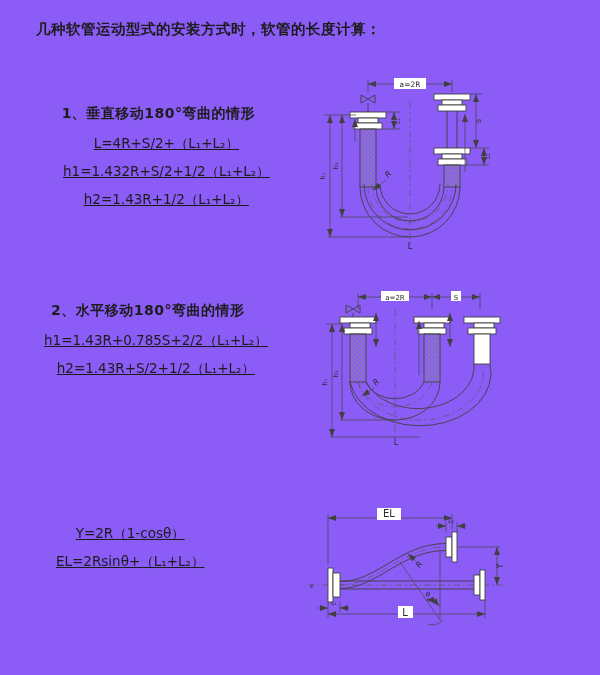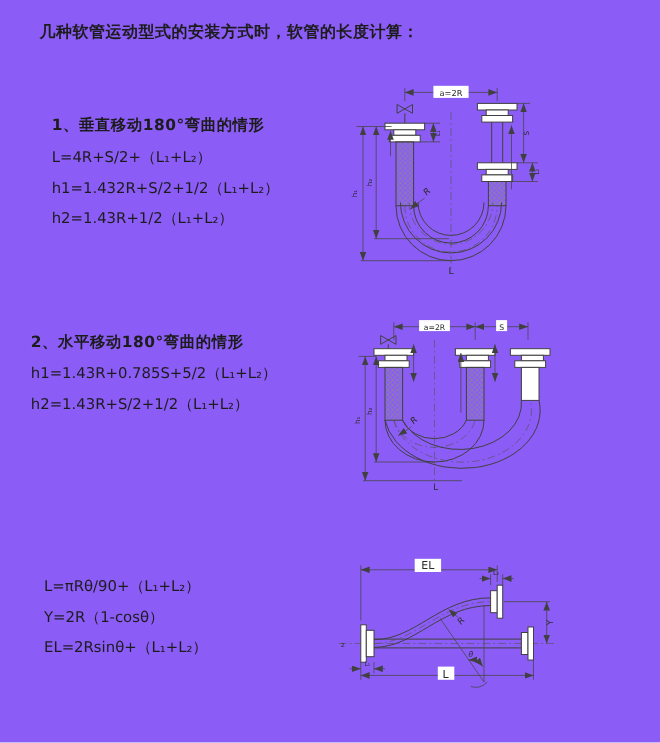--- a/index.html
+++ b/index.html
@@ -1,21 +1,21 @@
 <!DOCTYPE html>
 <html><head>
 <meta charset="utf-8">
 <style>
   html,body{margin:0;padding:0;background:#fff;}
   .page{position:relative;width:600px;height:675px;background:#8b5cf6;overflow:hidden;
         font-family:"DejaVu Sans",sans-serif;color:#1c1c1c;}
   .title{position:absolute;left:36px;top:20px;font-size:14.5px;font-weight:600;letter-spacing:.5px;}
-  .sec{position:absolute;}
+  .sec{position:absolute;text-align:center;}
   .sec .head{font-size:14px;font-weight:600;letter-spacing:.5px;margin-bottom:6px;}
-  .sec .f{font-size:13.5px;font-weight:500;height:28px;line-height:28px;white-space:nowrap;}
+  .sec .f{font-size:13.5px;font-weight:500;margin-left:16px;height:28px;line-height:28px;white-space:nowrap;text-decoration:underline;}
   .d{position:absolute;}
   svg text{fill:#2a2a2a;font-family:"DejaVu Sans",sans-serif;}
   .dim{stroke:#464646;stroke-width:.7;fill:none;}
   .draw{stroke:#404040;stroke-width:.9;fill:none;}
   .fitr{fill:#ffffff;stroke:#404040;stroke-width:.9;}
   .cl{stroke:#555;stroke-width:.6;fill:none;stroke-dasharray:7,3,1.5,3;}
 </style>
 </head>
 <body>
 
@@ -25,26 +25,25 @@
 
   <div class="sec" style="left:47px;top:105px;">
     <div class="head">1、垂直移动180°弯曲的情形</div>
     <div class="f">L=4R+S/2+（L₁+L₂）</div>
     <div class="f">h1=1.432R+S/2+1/2（L₁+L₂）</div>
     <div class="f">h2=1.43R+1/2（L₁+L₂）</div>
   </div>
 
   <div class="sec" style="left:28px;top:302px;">
     <div class="head">2、水平移动180°弯曲的情形</div>
-    <div class="f">h1=1.43R+0.785S+5/2（L₁+L₂）</div>
+    <div class="f">h1=1.43R+0.785S+2/2（L₁+L₂）</div>
     <div class="f">h2=1.43R+S/2+1/2（L₁+L₂）</div>
   </div>
 
   <div class="sec" style="left:40px;top:519px;">
-    <div class="f">L=πRθ/90+（L₁+L₂）</div>
     <div class="f">Y=2R（1-cosθ）</div>
     <div class="f">EL=2Rsinθ+（L₁+L₂）</div>
   </div>
 
   <svg class="d" style="left:310px;top:72px;" width="250" height="185" viewBox="0 0 250 185">
     <defs>
       <marker id="a1" markerWidth="9" markerHeight="7" refX="8" refY="3" orient="auto-start-reverse" markerUnits="userSpaceOnUse">
         <path d="M0,0 L8,3 L0,6 Z" fill="#404040"></path>
       </marker>
       <pattern id="hx1" width="4.5" height="4.5" patternUnits="userSpaceOnUse">

